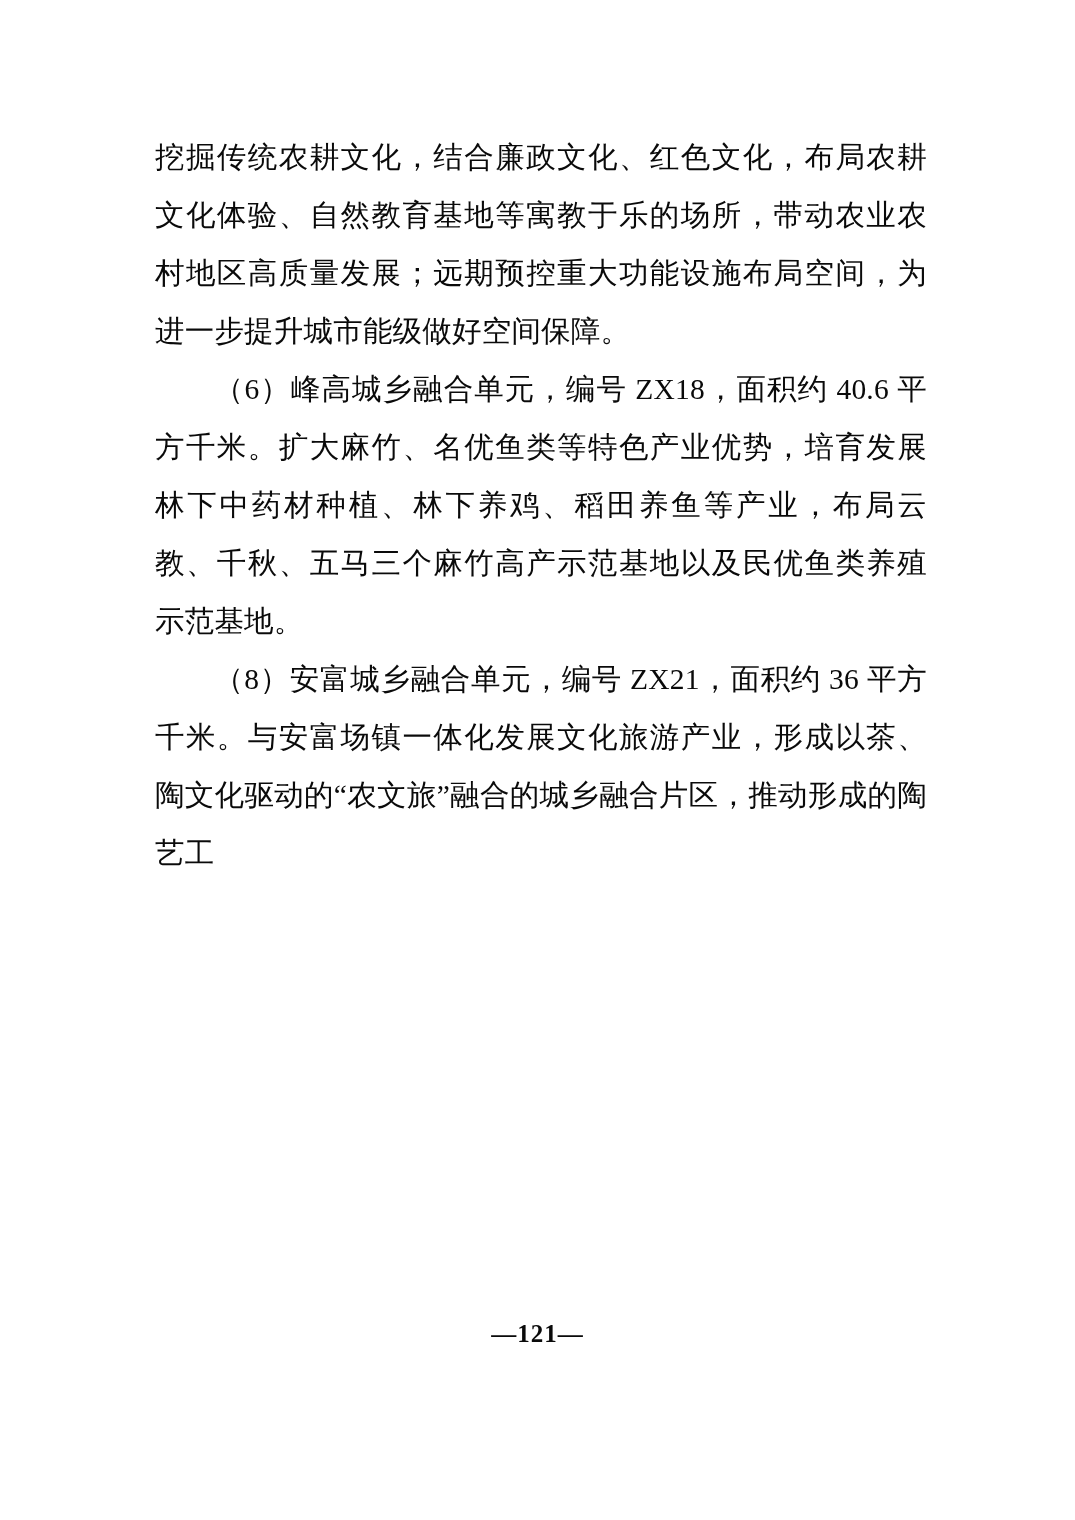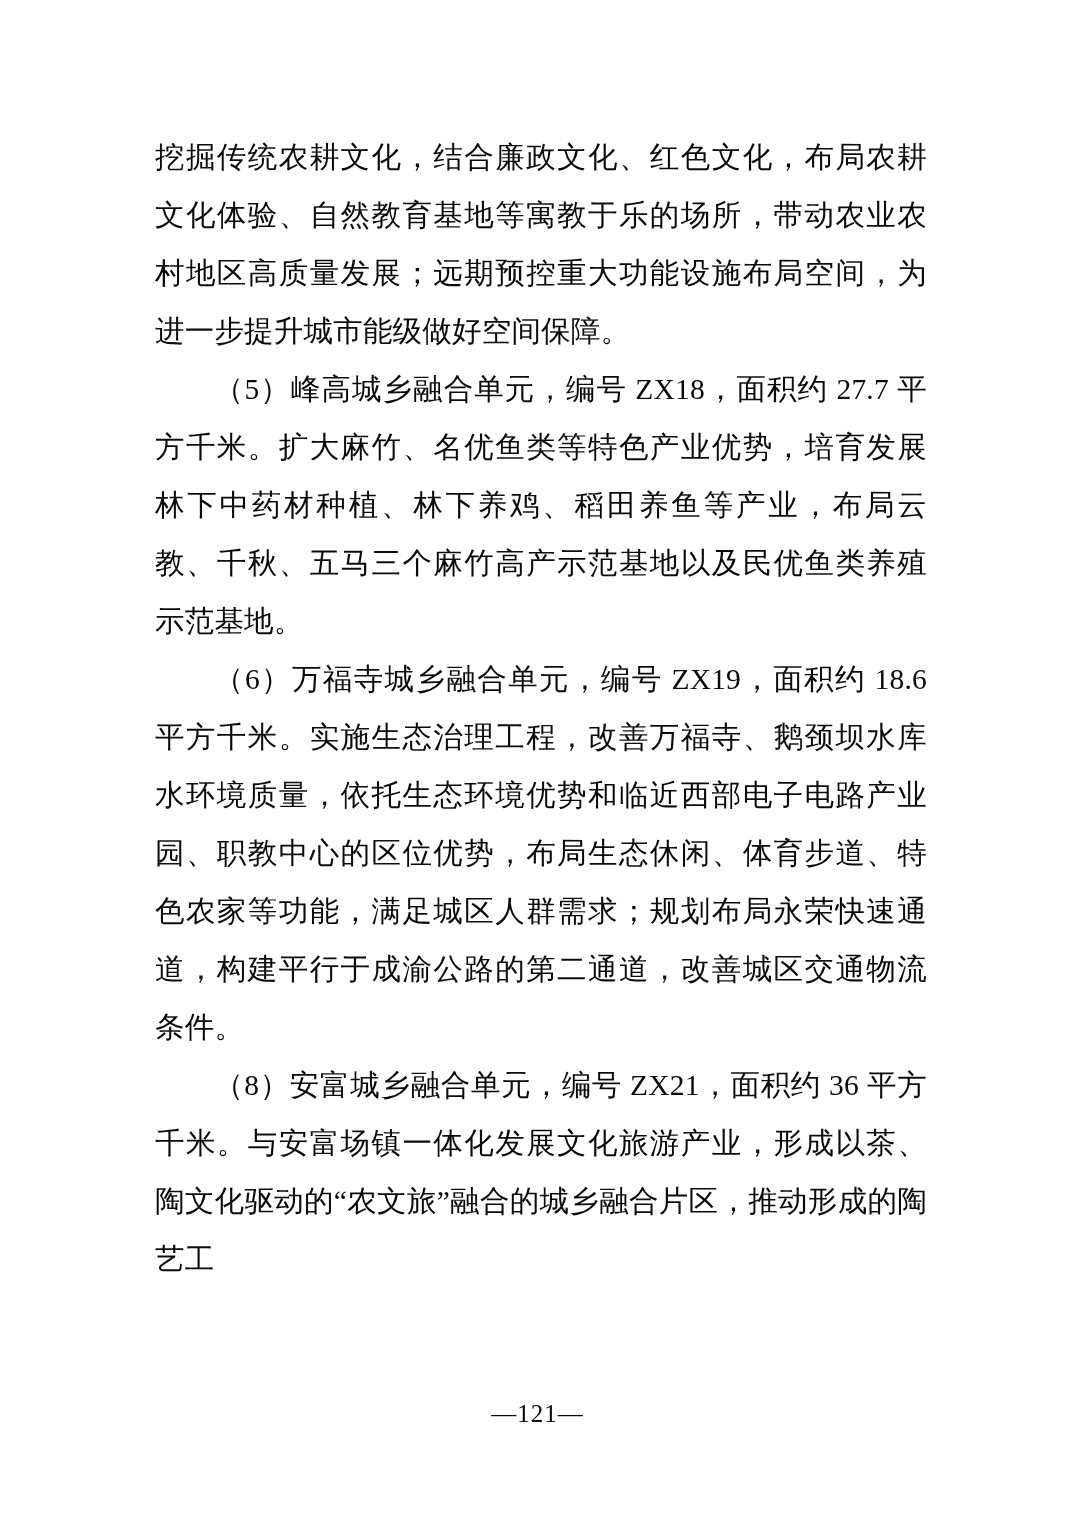--- a/index.html
+++ b/index.html
@@ -33,40 +33,40 @@
     letter-spacing: 0.2px;
     text-indent: 0;
   }
   p.indent {
     text-indent: 59px;
   }
   .pagenum {
     position: absolute;
     left: 0;
     right: 0;
-    top: 1400px;
+    top: 1320px;
     text-align: center;
     font-family: "Liberation Serif", "DejaVu Serif", serif;
     font-size: 25px;
     color: #0a0a0a;
     letter-spacing: 1px;
+    font-weight: bold;
   }
 </style>
 </head>
 <body>
 
 <div class="page">
 
   <div class="content">
 
     <p class="para">挖掘传统农耕文化，结合廉政文化、红色文化，布局农耕文化体验、自然教育基地等寓教于乐的场所，带动农业农村地区高质量发展；远期预控重大功能设施布局空间，为进一步提升城市能级做好空间保障。</p>
 
-    <p class="para indent">（5）峰高城乡融合单元，编号 ZX18，面积约 27.7 平方千米。扩大麻竹、名优鱼类等特色产业优势，培育发展林下中药材种植、林下养鸡、稻田养鱼等产业，布局云教、千秋、五马三个麻竹高产示范基地以及民优鱼类养殖示范基地。</p>
+    <p class="para indent">（6）峰高城乡融合单元，编号 ZX18，面积约 40.6 平方千米。扩大麻竹、名优鱼类等特色产业优势，培育发展林下中药材种植、林下养鸡、稻田养鱼等产业，布局云教、千秋、五马三个麻竹高产示范基地以及民优鱼类养殖示范基地。</p>
 
-    <p class="para indent">（6）万福寺城乡融合单元，编号 ZX19，面积约 18.6 平方千米。实施生态治理工程，改善万福寺、鹅颈坝水库水环境质量，依托生态环境优势和临近西部电子电路产业园、职教中心的区位优势，布局生态休闲、体育步道、特色农家等功能，满足城区人群需求；规划布局永荣快速通道，构建平行于成渝公路的第二通道，改善城区交通物流条件。</p>
 
 
     <p class="para indent">（8）安富城乡融合单元，编号 ZX21，面积约 36 平方千米。与安富场镇一体化发展文化旅游产业，形成以茶、陶文化驱动的“农文旅”融合的城乡融合片区，推动形成的陶艺工</p>
 
   </div>
 
   <div class="pagenum">—121—</div>
 
 </div>
 

